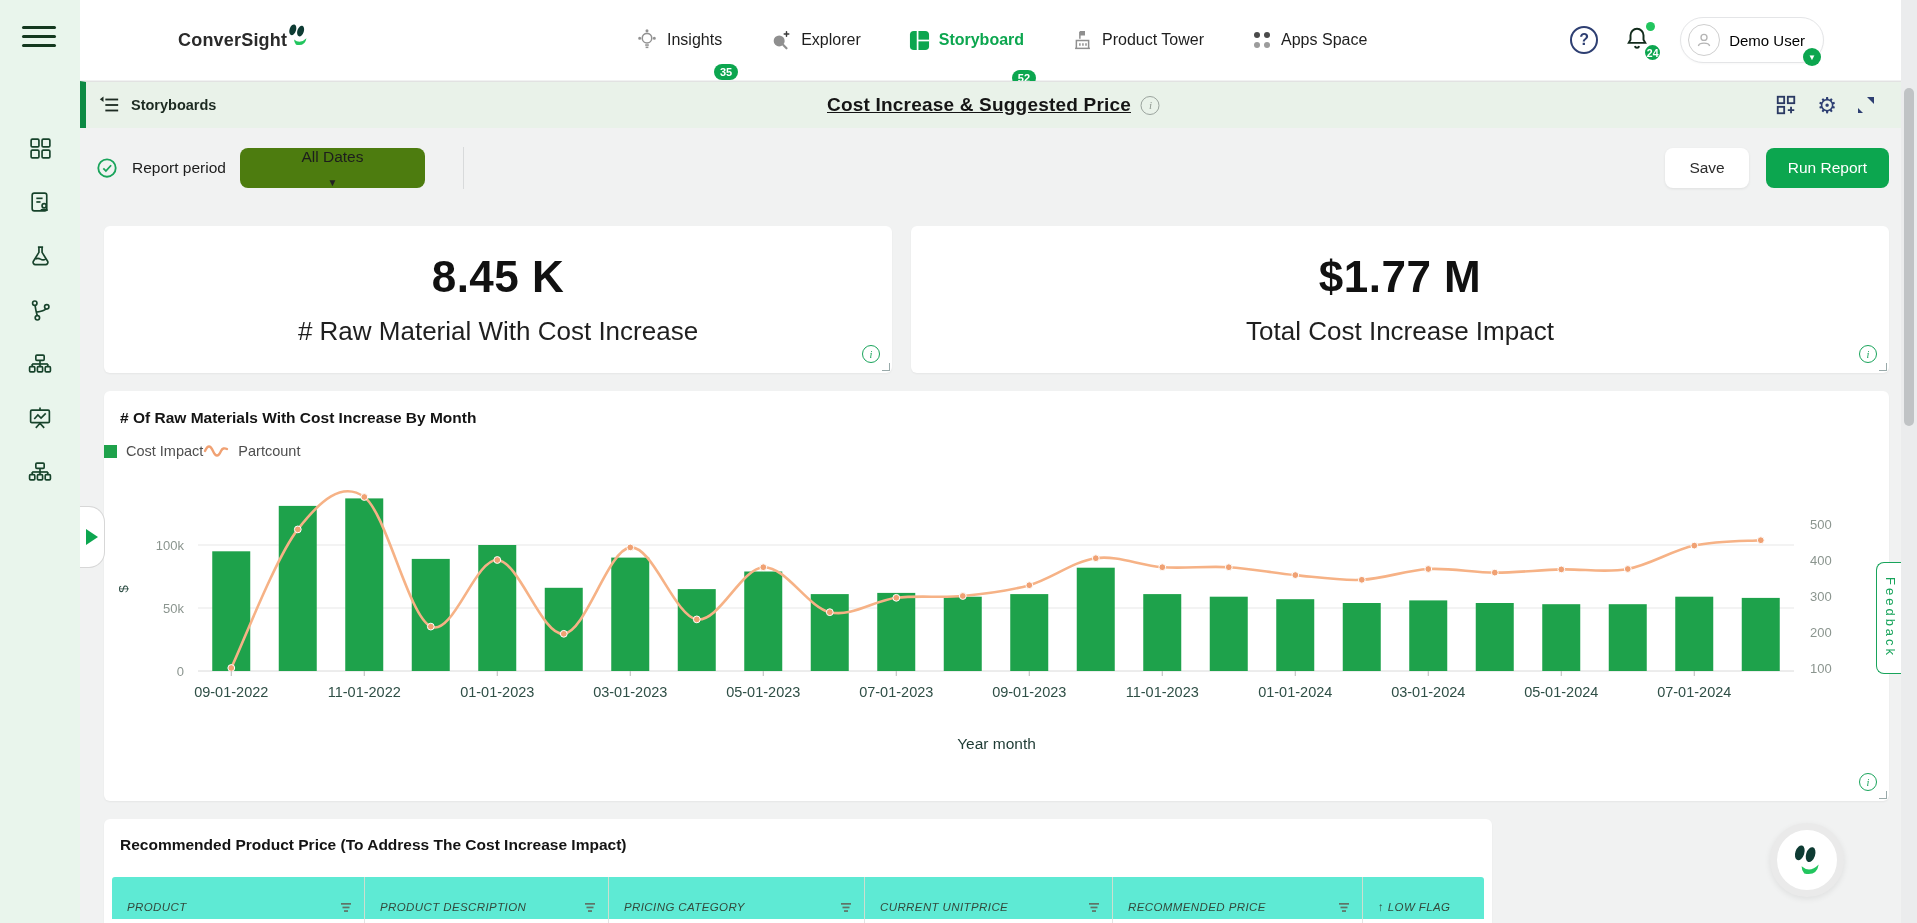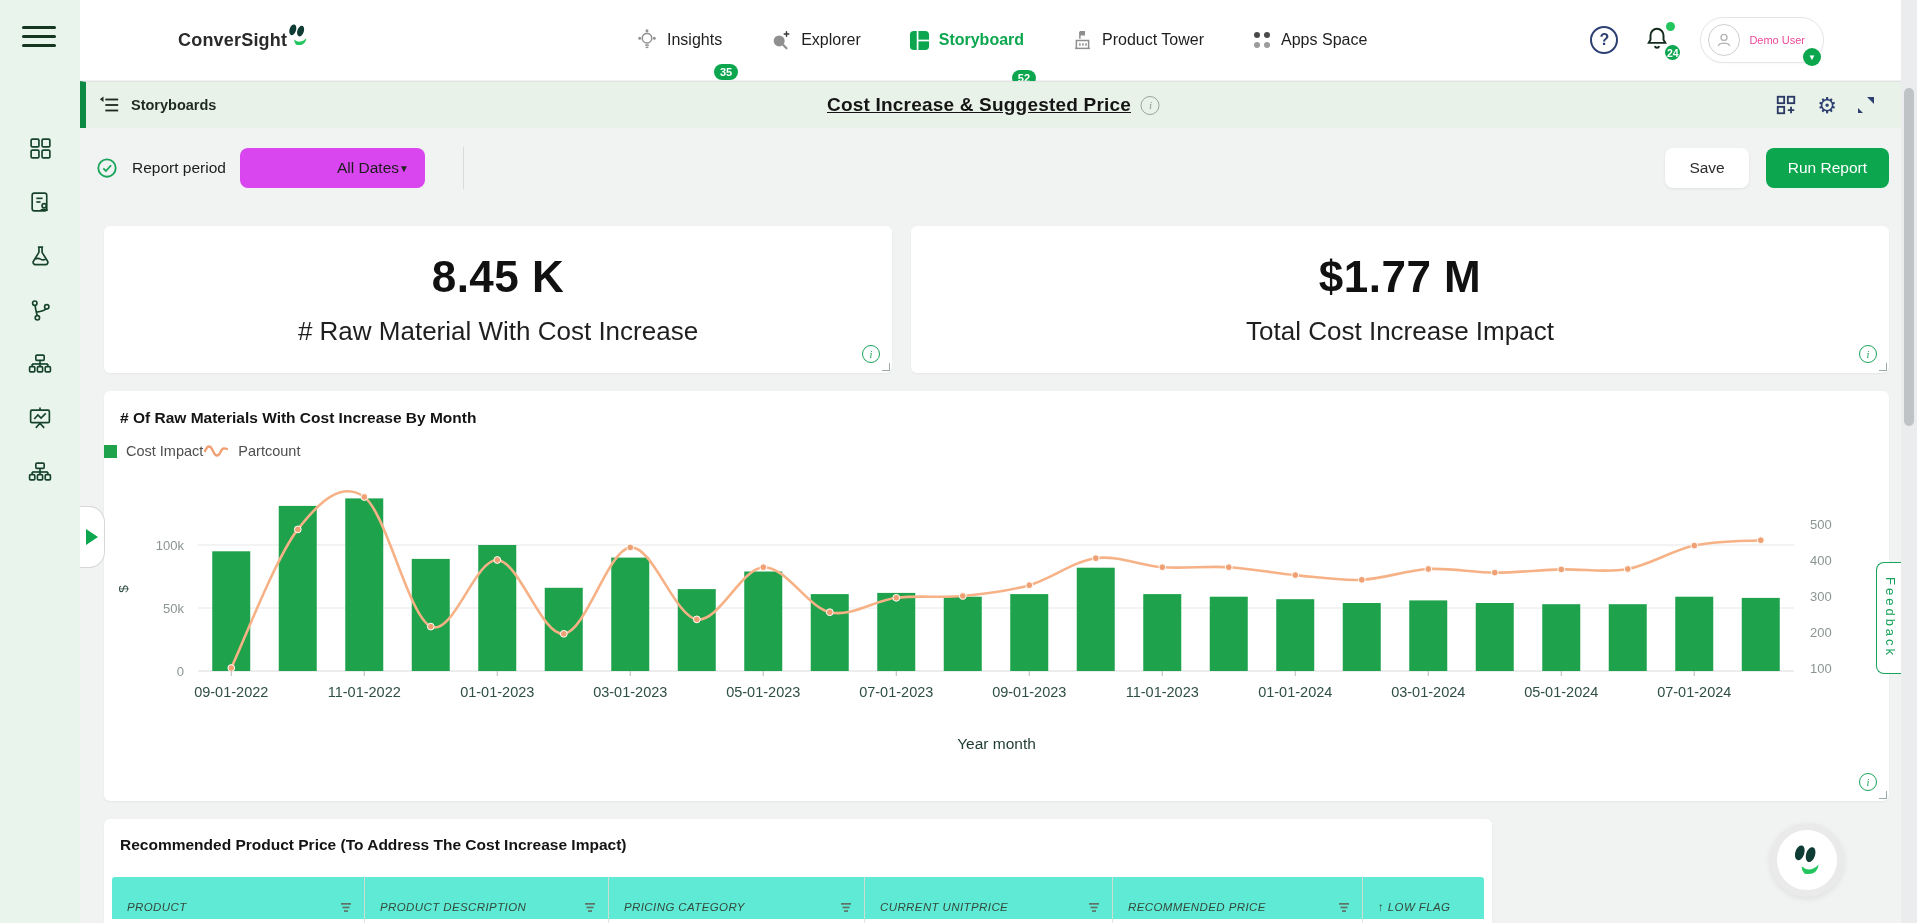--- a/index.html
+++ b/index.html
@@ -32,41 +32,41 @@
   .top-right { position:absolute; right:77px; top:0; height:80px; display:flex; align-items:center; gap:26px; }
   .help-btn { width:28px; height:28px; border:2.2px solid #2e3f72; border-radius:50%; color:#2e3f72;
     font-size:16px; font-weight:700; display:flex; align-items:center; justify-content:center; cursor:pointer; }
   .bell-wrap { position:relative; width:30px; height:32px; cursor:pointer; }
   .bell-dot { position:absolute; top:-2px; right:-1px; width:9px; height:9px; background:#22c55e; border-radius:50%; }
   .bell-badge { position:absolute; bottom:-6px; right:-8px; min-width:19px; height:19px; background:#0ca64f; color:#fff;
     border-radius:50%; font-size:10.5px; font-weight:700; display:flex; align-items:center; justify-content:center; border:2px solid #fff; }
   .user-pill { position:relative; display:flex; align-items:center; gap:9px; border:1px solid #e4e5e7; border-radius:24px;
     padding:6px 18px 6px 7px; background:#fff; cursor:pointer; box-shadow:0 1px 2px rgba(0,0,0,.03); }
   .avatar { width:32px; height:32px; border-radius:50%; border:1.6px solid #cfcfcf; display:flex; align-items:center; justify-content:center; }
-  .user-name { font-size:11px; color:#ec4899; }
+  .user-name { font-size:15px; color:#000000; }
   .user-caret { position:absolute; right:2px; bottom:-4px; width:18px; height:18px; background:#0ca64f; border-radius:50%;
     color:#fff; font-size:8px; display:flex; align-items:center; justify-content:center; }
 
   
   .subbar { position:absolute; left:80px; top:81px; width:1821px; height:47px; background:#e9f2e9;
     border-left:6px solid #0c8a43; border-top:1px solid #e2e2e2; display:flex; align-items:center; }
   .sb-left { display:flex; align-items:center; gap:11px; margin-left:12px; }
   .sb-label { font-size:14.5px; font-weight:700; color:#1c2a21; }
   .sb-title-wrap { position:absolute; left:50%; transform:translateX(-50%); display:flex; align-items:center; gap:10px; }
   .sb-title { font-size:19px; font-weight:700; color:#151515; letter-spacing:.2px; white-space:nowrap;text-decoration:underline; }
   .sb-right { position:absolute; right:26px; display:flex; align-items:center; gap:20px; }
   .sb-right .sbicon { cursor:pointer; display:flex; align-items:center; }
   .info-circle { width:19px; height:19px; border-radius:50%; border:1.4px solid #9aa39d; color:#8d978f;
     font-size:11px; font-style:italic; font-family:"Liberation Serif", serif; display:flex; align-items:center; justify-content:center; }
 
   
   .filter-row { position:absolute; left:96px; top:146px; height:44px; display:flex; align-items:center; gap:14px; }
   .rp-label { font-size:15.5px; color:#1c1c1c; }
-  .dropdown { width:185px; height:40px; background:#d946ef; border-radius:8px; display:flex; align-items:center;
-    justify-content:flex-end; padding:0 16px; cursor:pointer; }
+  .dropdown { width:185px; height:40px; background:#4d7c0f; border-radius:8px; display:flex; align-items:center;
+    justify-content:space-between; padding:0 16px; cursor:pointer;flex-direction:column; }
   .dropdown .dval { font-size:15.5px; color:#1d1d1d; }
   .dropdown .caret { font-size:10px; color:#222; }
   .vdivider { width:1px; height:42px; background:#d8dadb; margin-left:24px; }
   .action-btns { position:absolute; right:28px; top:148px; display:flex; align-items:center; gap:17px; }
   .btn-save { background:#fff; border:none; border-radius:8px; padding:11px 24px; font-size:15.5px; color:#2c2c2c;
     font-family:inherit; box-shadow:0 1px 3px rgba(0,0,0,.08); cursor:pointer; }
   .btn-run { background:#0ca64f; border:none; border-radius:8px; padding:11px 22px; font-size:15.5px; color:#fff;
     font-weight:500; font-family:inherit; cursor:pointer; }
 
   

